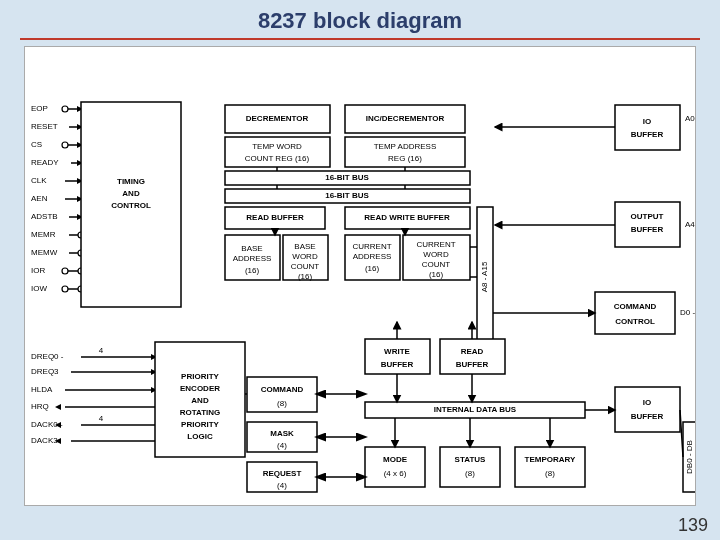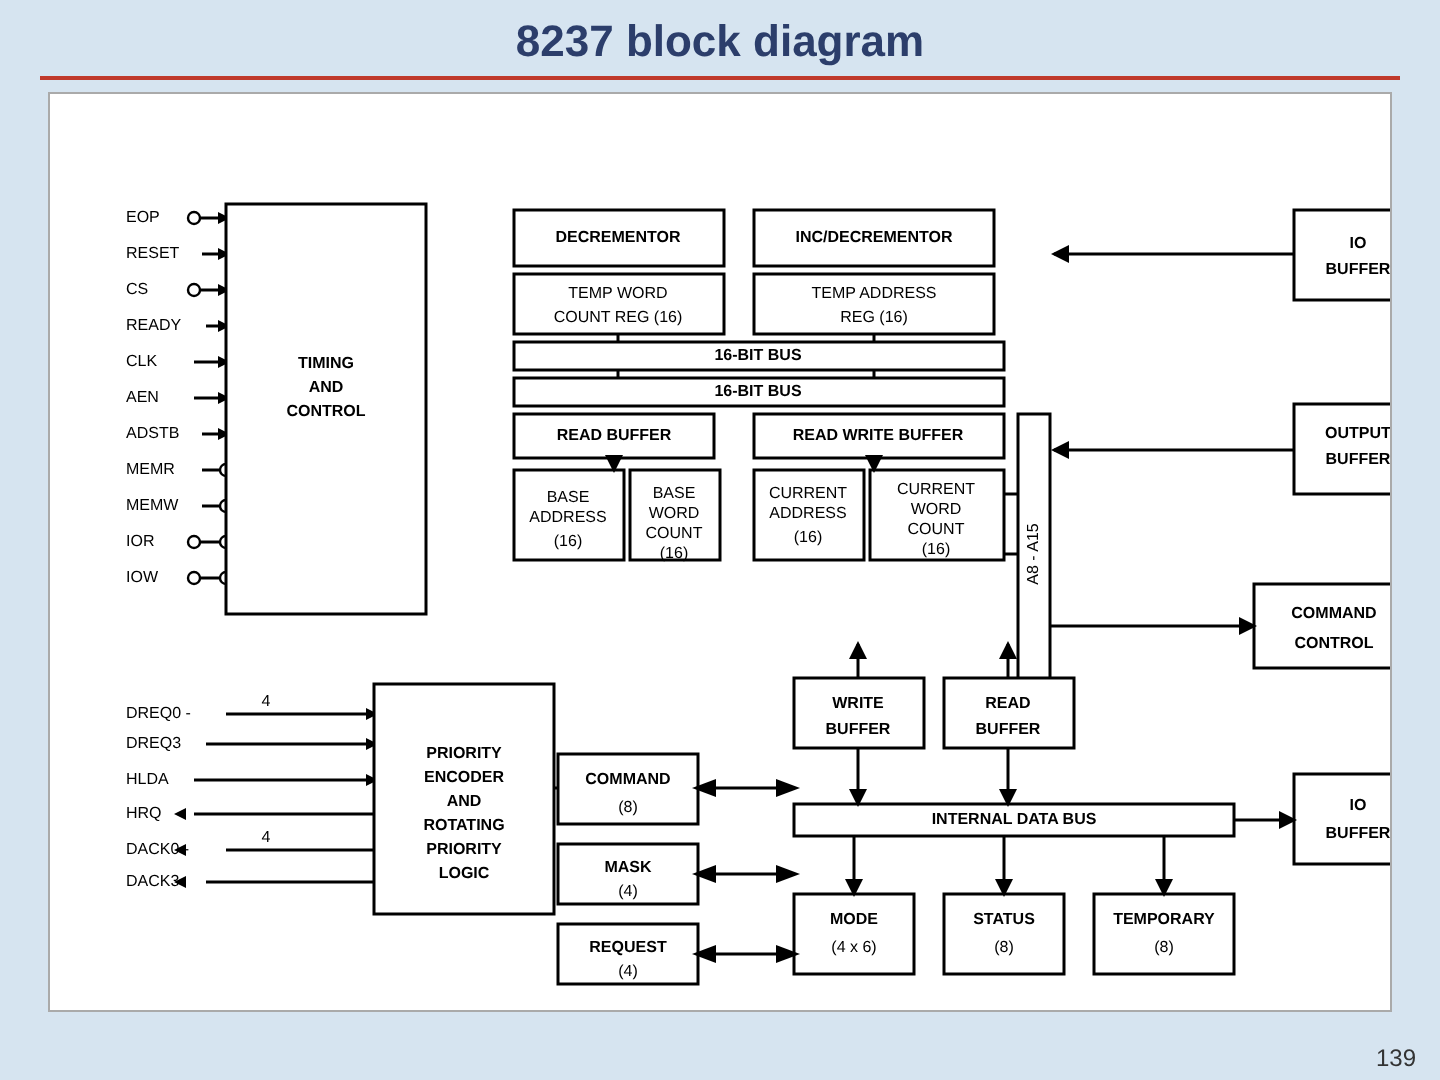--- a/index.html
+++ b/index.html
@@ -32,27 +32,26 @@
       background: #c0392b;
       margin-bottom: 6px;
     }
     .diagram-container {
       background: white;
       border: 1px solid #aaa;
       width: 672px;
       height: 460px;
       position: relative;
       overflow: hidden;
-      padding-left: 32px;
     }
     .page-num {
       position: absolute;
       bottom: 4px;
       right: 12px;
-      font-size: 12px;
+      font-size: 18px;
       color: #333;
     }
 
     
     .diagram-svg {
       width: 672px;
       height: 460px;
     }
 
     

